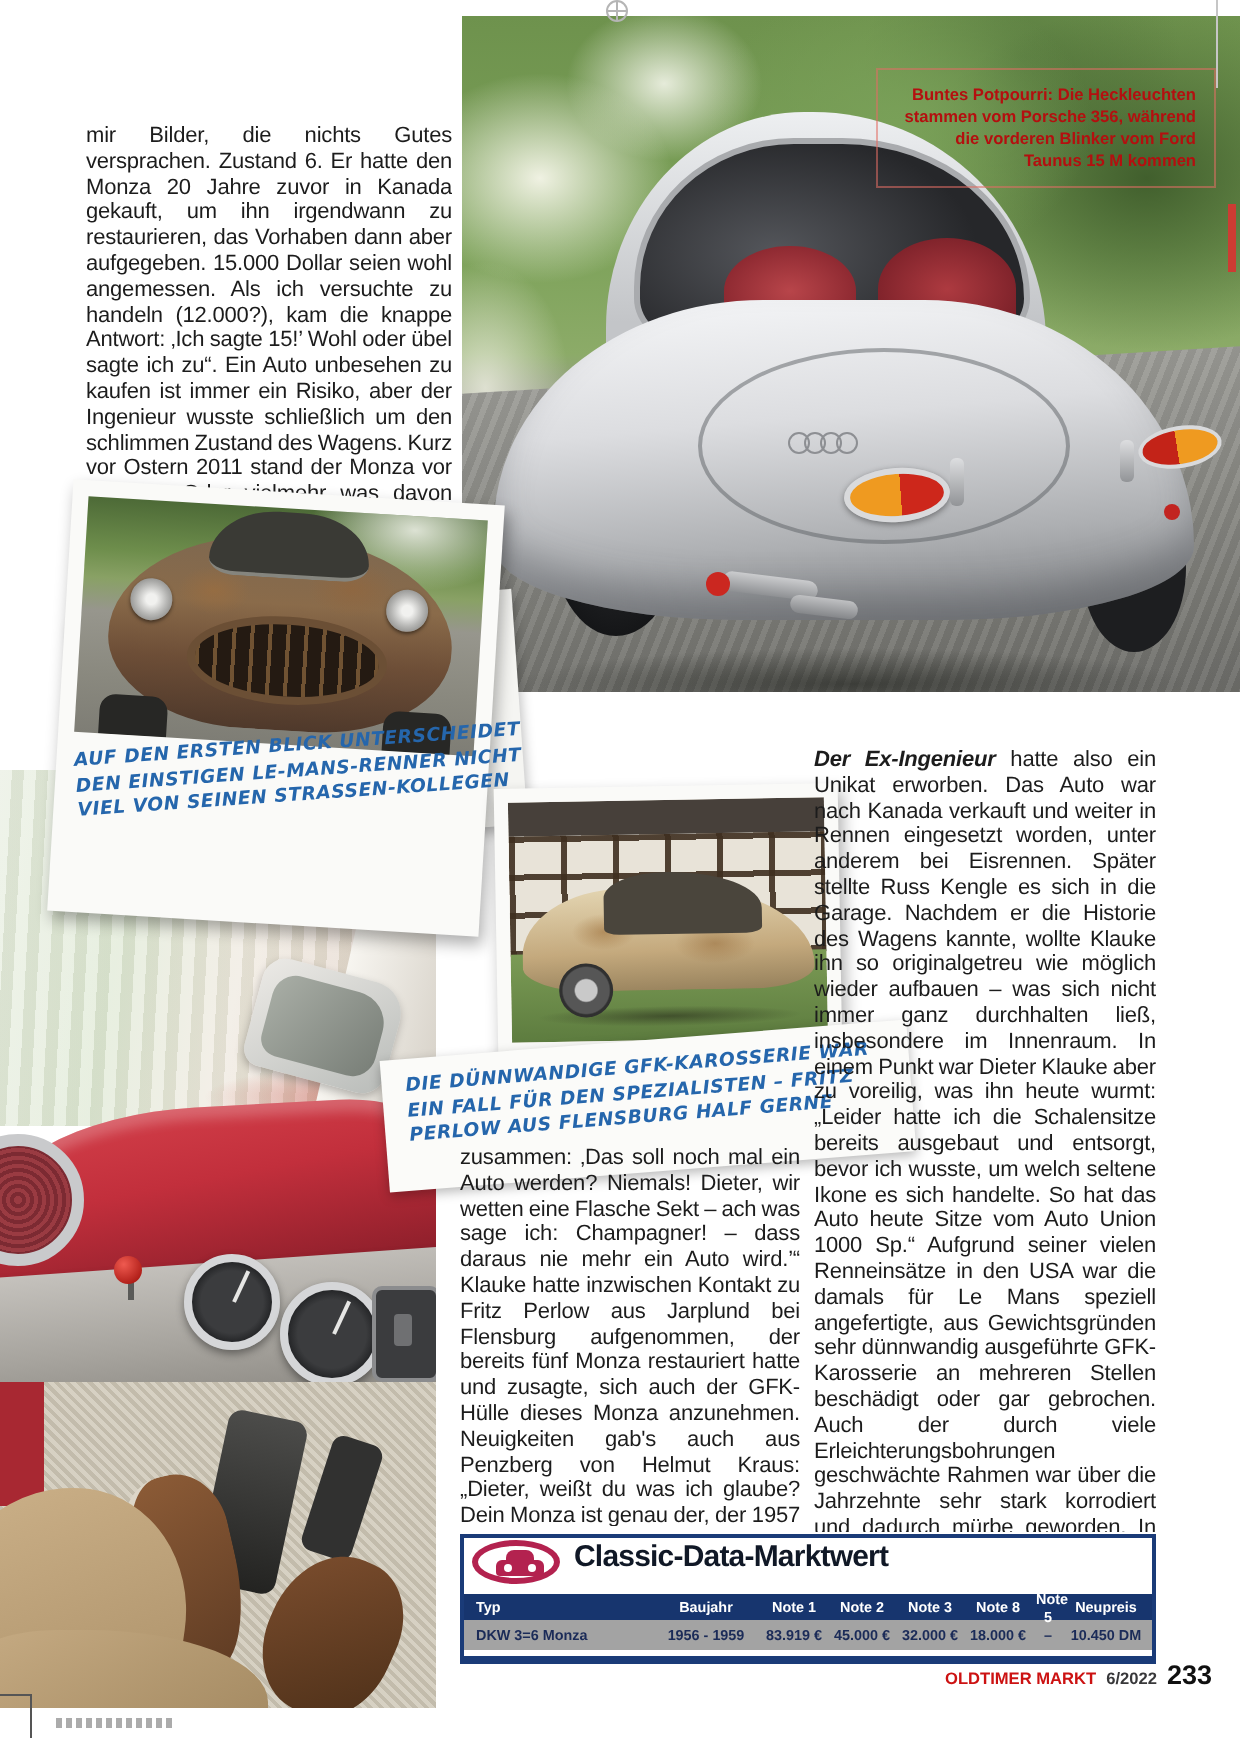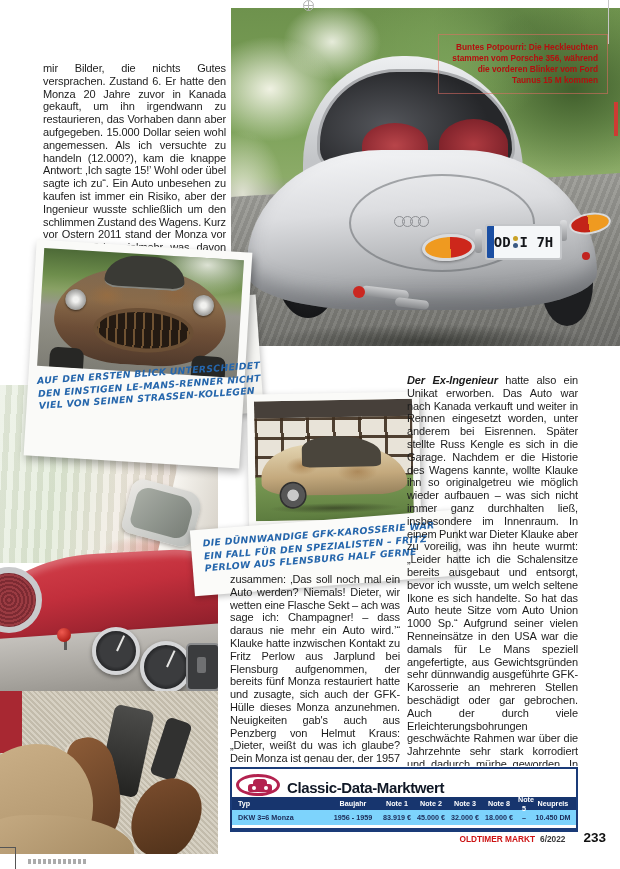--- a/index.html
+++ b/index.html
@@ -190,41 +190,41 @@
     border-left:5px solid #ddd6c8;}
   .int-shoe2{position:absolute;left:134px;top:392px;width:64px;height:82px;transform:rotate(24deg);
     background:linear-gradient(140deg,#7e4f2f,#4c2f18);border-radius:50% 42% 46% 46%;}
   .int-seat{position:absolute;left:-34px;top:358px;width:126px;height:140px;transform:rotate(8deg);
     background:linear-gradient(150deg,#cdb28a,#a78c64);border-radius:55% 45% 42% 20%;}
   .int-seat2{position:absolute;left:-16px;top:430px;width:150px;height:60px;
     background:linear-gradient(150deg,#c6ab83,#a1875f);border-radius:30% 60% 10% 0;}
   
   .mtable{position:absolute;left:230px;top:767px;width:348px;box-sizing:border-box;background:#fff;
     border:2px solid #1a3b78;border-bottom-width:4px;z-index:6;padding-bottom:3px;}
-  .mt-title-row{display:flex;align-items:flex-end;height:26px;padding:1px 4px;}
+  .mt-title-row{display:flex;align-items:flex-start;height:26px;padding:1px 4px;}
   .cd-logo{position:relative;width:44px;height:22px;border:3px solid #b3224f;border-radius:50%;
     box-sizing:border-box;flex:0 0 auto;}
   .cd-car{position:absolute;left:9px;top:7px;width:24px;height:8px;background:#b3224f;border-radius:3px 3px 2px 2px;}
   .cd-car::before{content:"";position:absolute;left:5px;top:-5px;width:14px;height:6px;background:#b3224f;
     border-radius:4px 4px 0 0;}
   .cd-car::after{content:"";position:absolute;left:4px;top:2px;width:4px;height:4px;background:#fff;
     border-radius:50%;box-shadow:12px 0 0 #fff;}
   .mt-title{font-weight:bold;font-size:15px;letter-spacing:-0.4px;color:#101826;margin-left:7px;}
   .mt-head,.mt-row{display:flex;align-items:center;font-weight:bold;font-size:7.2px;}
   .mt-head{height:13px;background:#17356e;color:#ffffff;}
-  .mt-row{height:15px;background:#7dd3fc;color:#1b2b58;}
+  .mt-row{height:15px;background:#a3a3a3;color:#1b2b58;}
   .mc{box-sizing:border-box;padding:0 4px 0 0;text-align:center;flex:0 0 auto;}
   .c0{width:96px;text-align:left;padding:0 0 0 6px;}
   .c1{width:54px;} .c2,.c3,.c4,.c5{width:34px;} .c6{width:16px;} .c7{width:42px;}
   
   .footer{position:absolute;left:230px;top:830px;width:376px;display:flex;justify-content:flex-end;
     align-items:baseline;gap:5px;z-index:6;}
   .f-mag{color:#cc1212;font-weight:bold;font-size:8.3px;}
   .f-issue{color:#38383a;font-weight:bold;font-size:8.3px;}
-  .f-page{color:#101010;font-weight:bold;font-size:13.5px;margin-left:13px;}
+  .f-page{color:#101010;font-weight:bold;font-size:13.5px;margin-left:0;}
 </style>
 </head>
 <body>
 
 <div class="page">
 
   <div class="mark-top"></div>
   <div class="mark-right-gray"></div>
   <div class="mark-right-red"></div>
   <div class="mark-bl-h"></div>
@@ -281,29 +281,20 @@
           <i></i>
           <i></i>
           <i></i>
           <i></i>
         </div>
       <div class="fuelcap"></div>
       <div class="tail-l"></div>
       <div class="tail-r"></div>
       <div class="guard g1"></div>
       <div class="guard g2"></div>
-      <div class="plate">
-        <span class="plate-blue"></span>
-        <span>OD</span>
-        <span class="seals">
-          <i class="seal seal-gold"></i>
-            <i class="seal seal-blue"></i>
-        </span>
-        <span>I 7H</span>
-      </div>
       <div class="pipe1"></div>
       <div class="pipe2"></div>
       <div class="pipetip"></div>
       <div class="refl"></div>
     </div>
     <div class="mp-caption">Buntes Potpourri: Die Heckleuchten stammen vom Porsche 356, während die vorderen Blinker vom Ford Taunus 15 M kommen</div>
   </div>
 
   <div class="behind-card"></div>
   <div class="polaroid fp">

